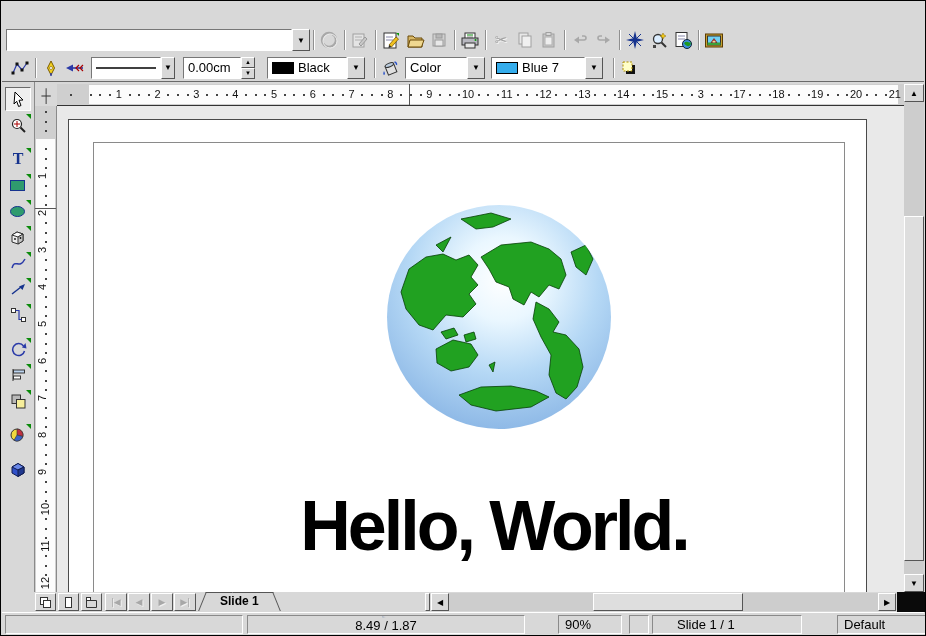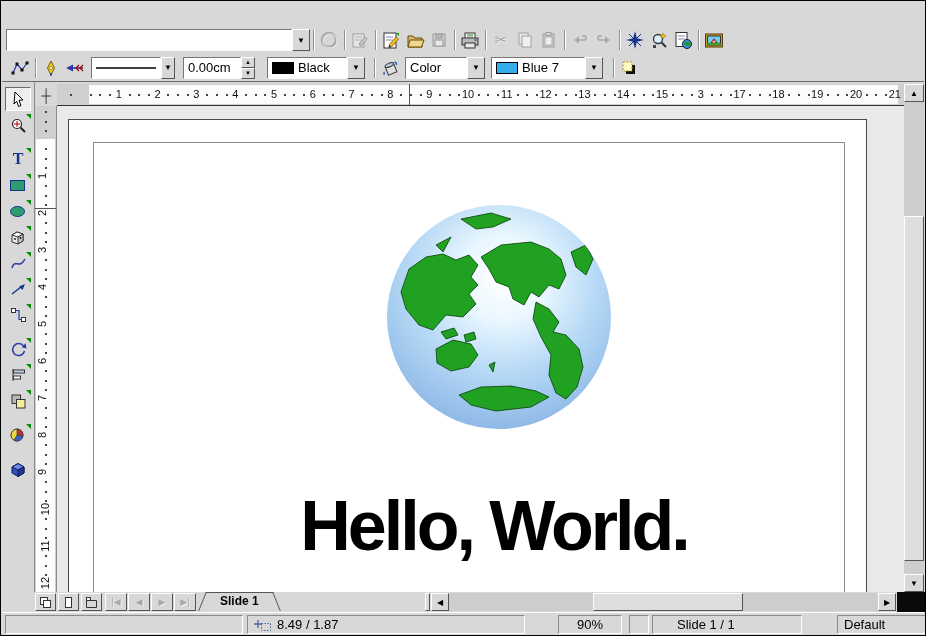--- a/index.html
+++ b/index.html
@@ -76,22 +76,22 @@
   .hs-left{position:absolute;left:429px;top:1px;width:18px;height:18px;}
   .hs-right{position:absolute;left:876px;top:1px;width:18px;height:18px;}
   .hs-track{position:absolute;left:447px;top:1px;width:429px;height:18px;background:#cdcdcd;}
   .hs-thumb{position:absolute;left:144px;top:0;width:150px;height:18px;background:#dedede;border:1px solid;border-color:#fff #555 #555 #fff;}
   .corner-dark{position:absolute;left:895px;top:0;width:29px;height:20px;background:#0a0a0a;}
 
   
   .statusbar{position:absolute;left:1px;right:1px;bottom:0;height:23px;background:#d8d8d8;border-top:1px solid #fff;font-size:13px;color:#000;}
   .sfield{position:absolute;top:2px;height:19px;border:1px solid;border-color:#8a8a8a #fff #fff #8a8a8a;display:flex;align-items:center;padding:0 6px;}
   .f1{left:3px;width:238px;}
-  .f2{left:245px;width:278px;}
-  .f3{left:556px;width:64px;justify-content:center;}
+  .f2{left:245px;width:278px;flex-direction:column;}
+  .f3{left:556px;width:64px;justify-content:flex-start;}
   .f4{left:627px;width:20px;}
   .f5{left:650px;width:150px;padding-left:24px;}
   .f6{left:804px;width:118px;margin-left:31px;}
 </style>
 </head>
 <body>
 
 <div class="window">
 
 

